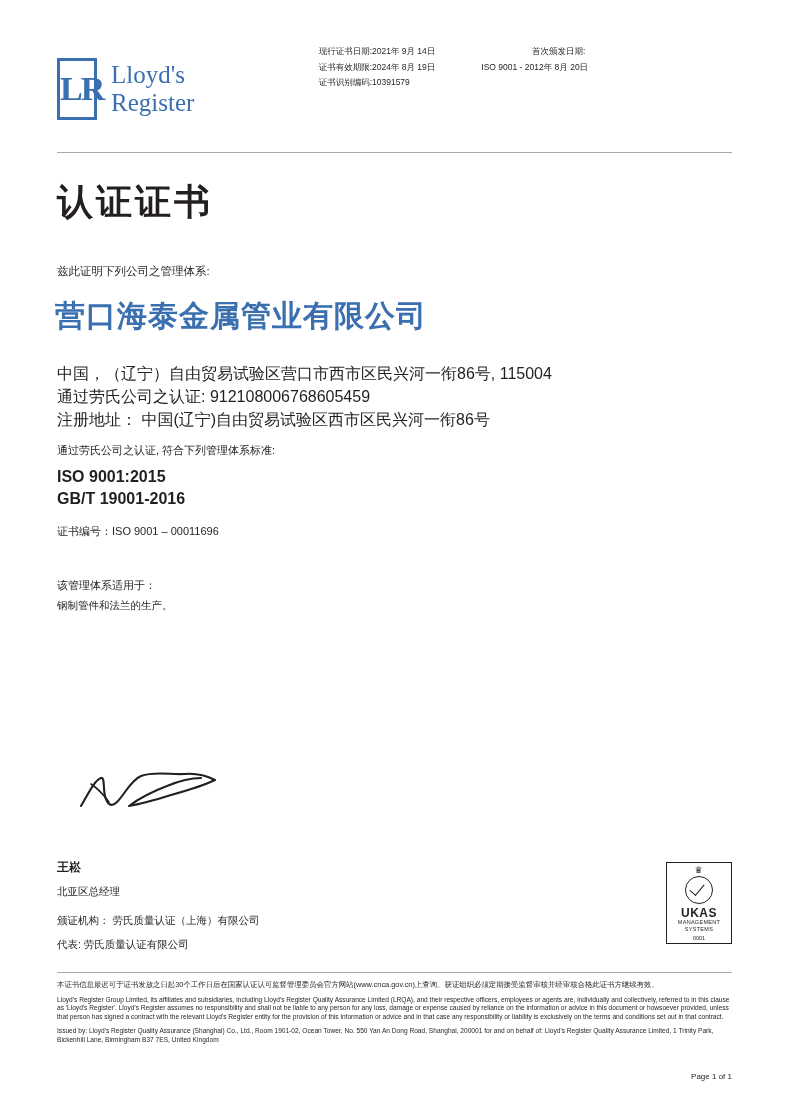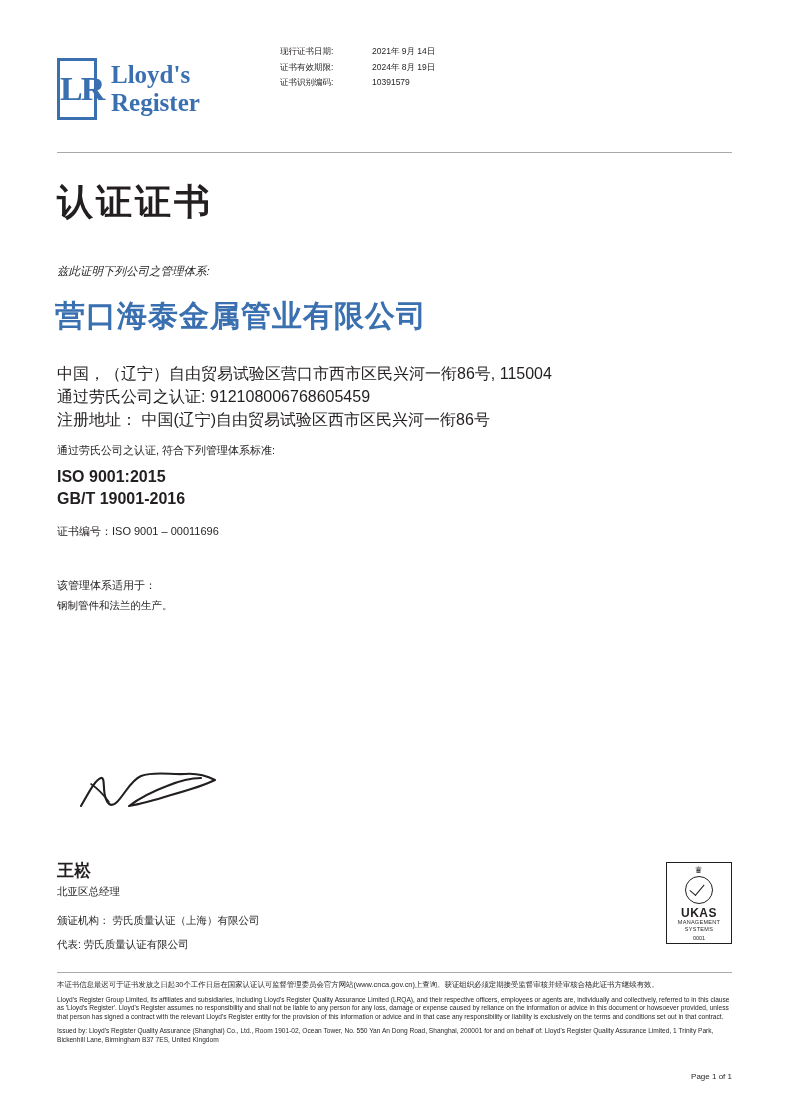--- a/index.html
+++ b/index.html
@@ -51,31 +51,32 @@
     font-size: 34px;
     letter-spacing: -2px;
     color: #3a6fb0;
   }
   .logo-text {
     margin-left: 14px;
     font-family: "Liberation Serif", serif;
     font-size: 25px;
     line-height: 1.12;
     color: #3a6fb0;
-    font-weight: bold;
+    font-weight: normal;
   }
 
   .meta {
     position: absolute;
     top: 0;
     left: 280px;
     display: flex;
     gap: 46px;
     font-size: 8.5px;
     color: #231f20;
+    text-align: right;
   }
   .meta-col { display: block; }
   .meta-row {
     display: flex;
     margin-bottom: 5px;
     line-height: 1.25;
   }
   .meta-label {
     width: 92px;
     flex: none;
@@ -102,21 +103,20 @@
     letter-spacing: 3px;
     color: #231f20;
   }
 
   .lead {
     position: absolute;
     left: 57px;
     top: 264px;
     font-size: 11.5px;
     color: #231f20;
-    font-style: italic;
   }
 
   .company {
     position: absolute;
     left: 55px;
     top: 296px;
     font-size: 30px;
     font-weight: bold;
     color: #3a6fb0;
     letter-spacing: 1px;
@@ -179,21 +179,21 @@
     left: 75px;
     top: 762px;
     width: 150px;
     height: 60px;
   }
 
   .sign-name {
     position: absolute;
     left: 57px;
     top: 859px;
-    font-size: 17px;
+    font-size: 12px;
     font-weight: bold;
     color: #231f20;
   }
   .sign-role {
     position: absolute;
     left: 57px;
     top: 885px;
     font-size: 10.5px;
     color: #231f20;
     text-align: center;
@@ -333,20 +333,29 @@
         </div>
         <div class="meta-row">
           <span class="meta-label">证书有效期限:</span>
           <span class="meta-value">2024年 8月 19日</span>
         </div>
         <div class="meta-row">
           <span class="meta-label">证书识别编码:</span>
           <span class="meta-value">10391579</span>
         </div>
       </div>
+      <div class="meta-col right">
+        <div class="meta-row">
+          <span class="meta-label">首次颁发日期:</span>
+          <span class="meta-value"></span>
+        </div>
+        <div class="meta-row">
+          <span class="meta-label" style="width:auto">ISO 9001 - 2012年 8月 20日</span>
+        </div>
+      </div>
     </div>
   </div>
 
   <div class="rule"></div>
 
   <div class="title">认证证书</div>
 
   <div class="lead">兹此证明下列公司之管理体系:</div>
 
   <div class="company">营口海泰金属管业有限公司</div>

